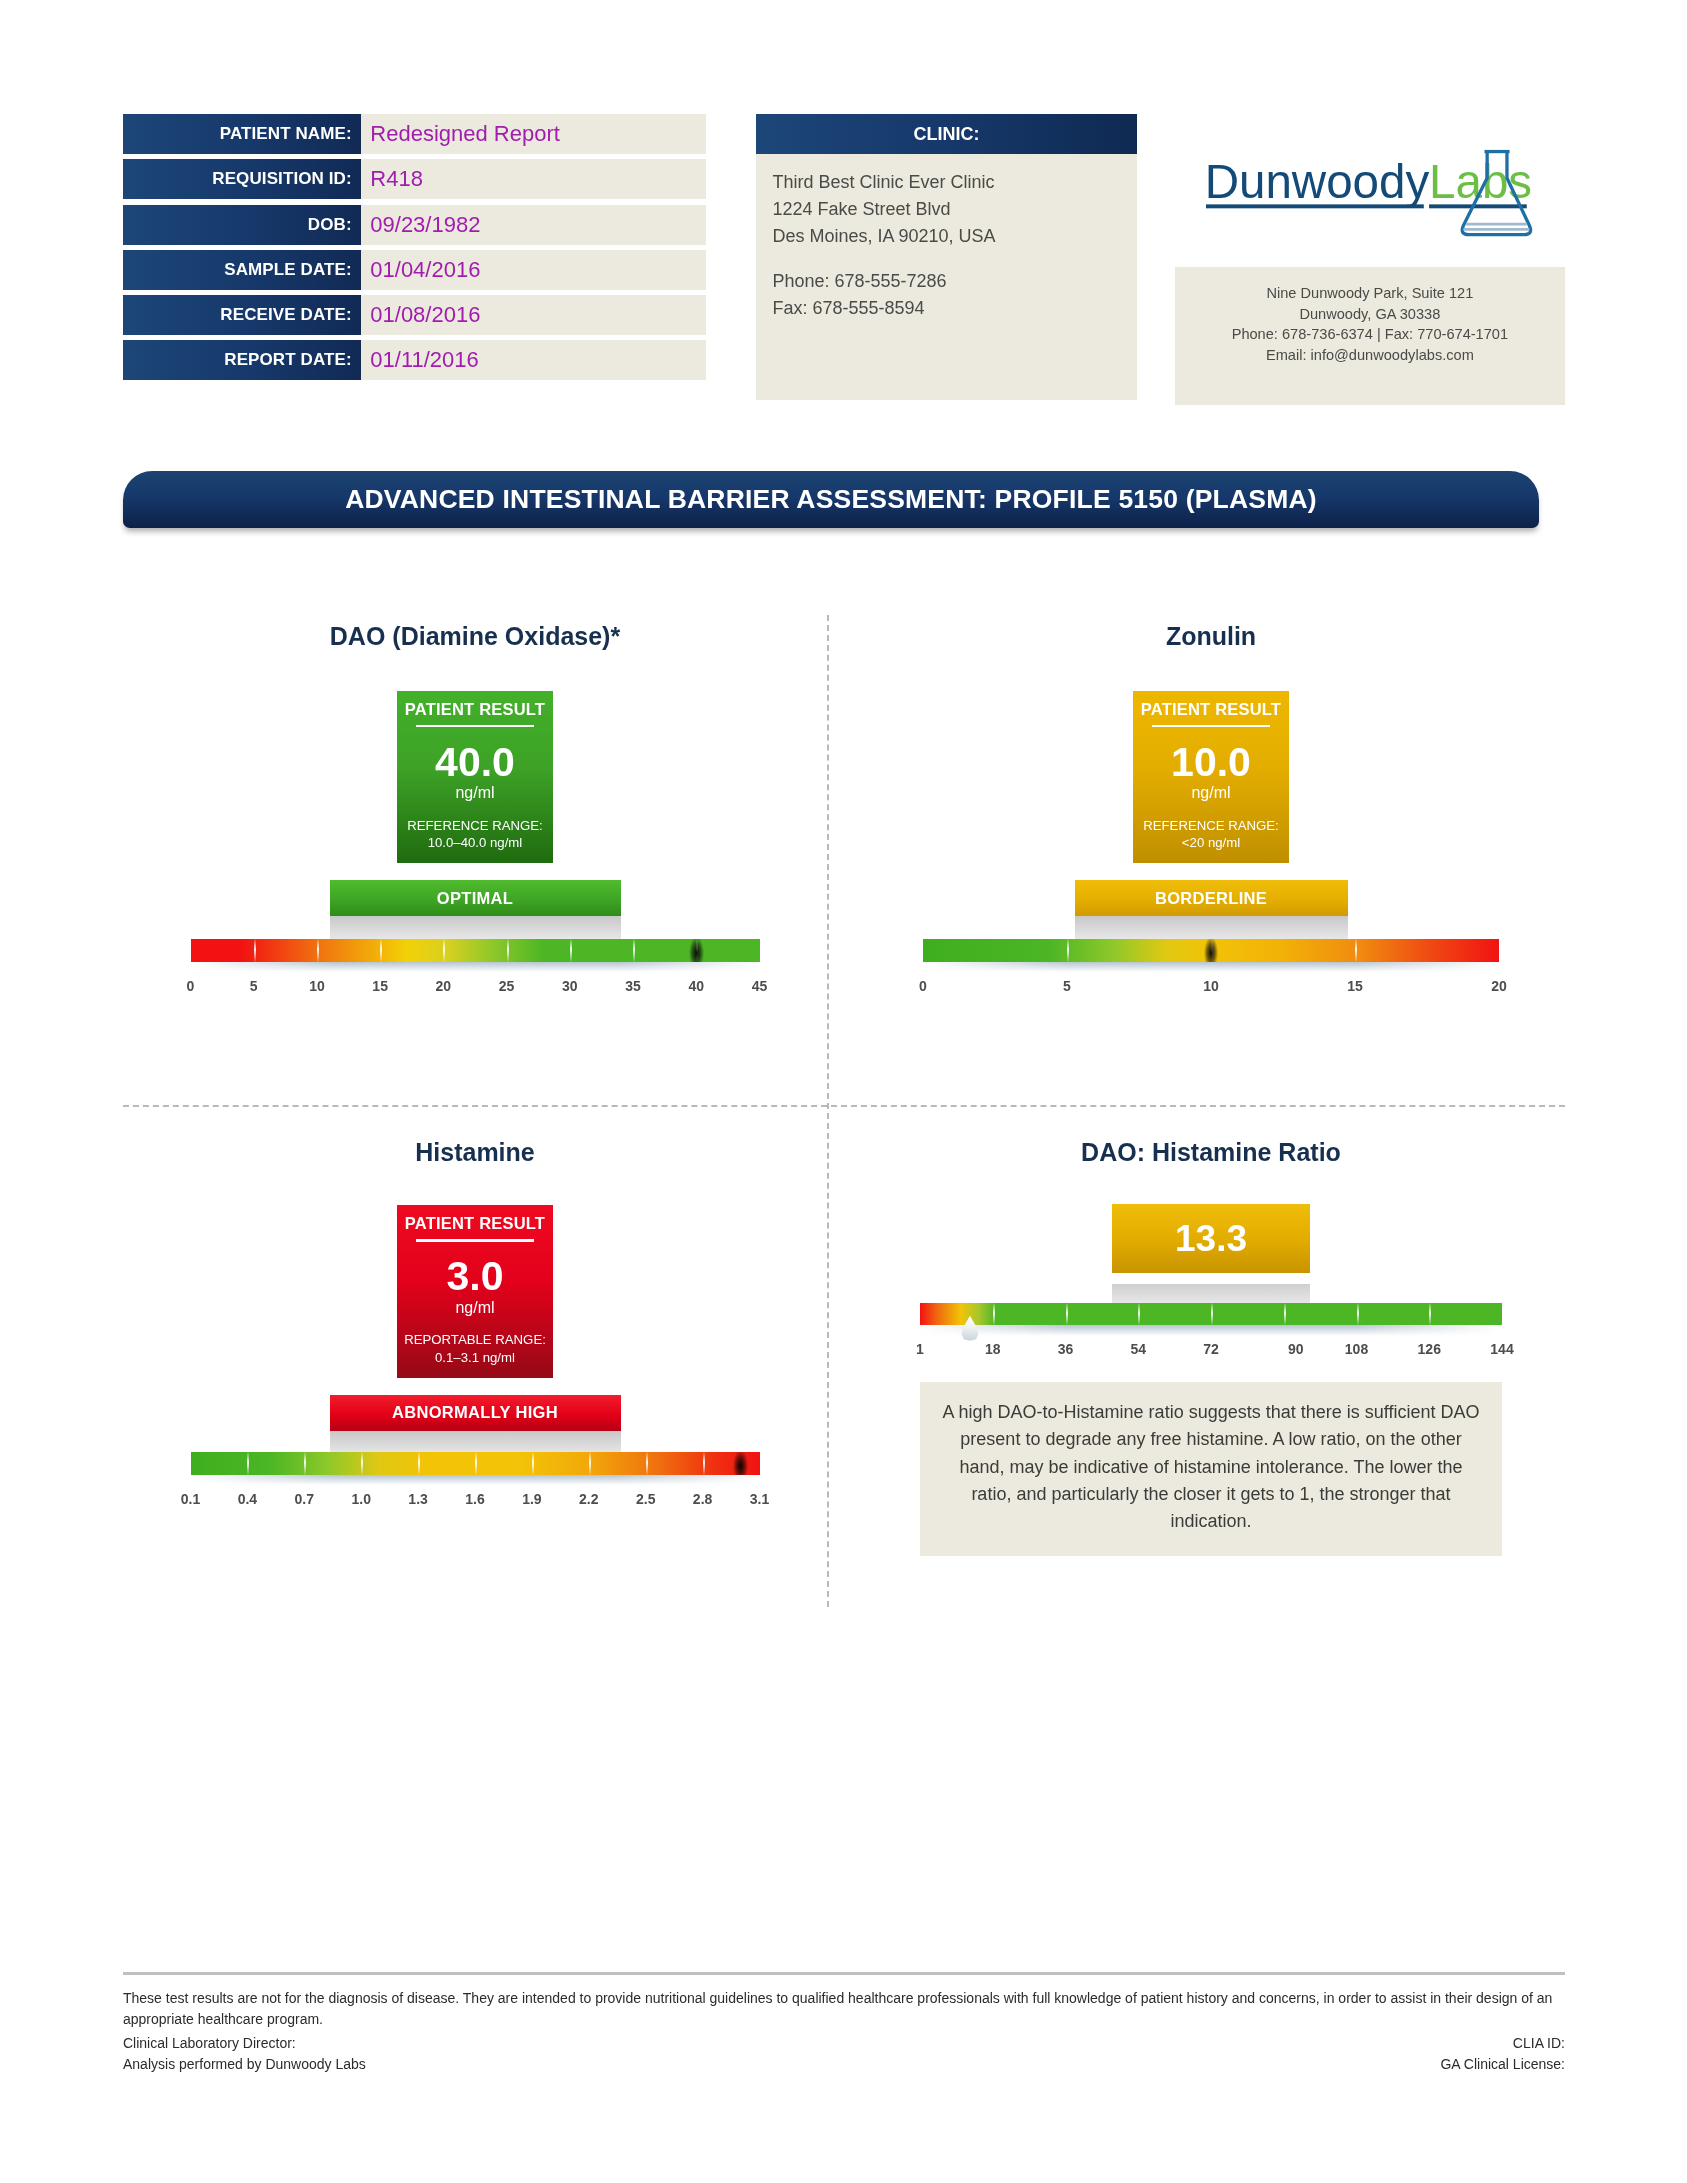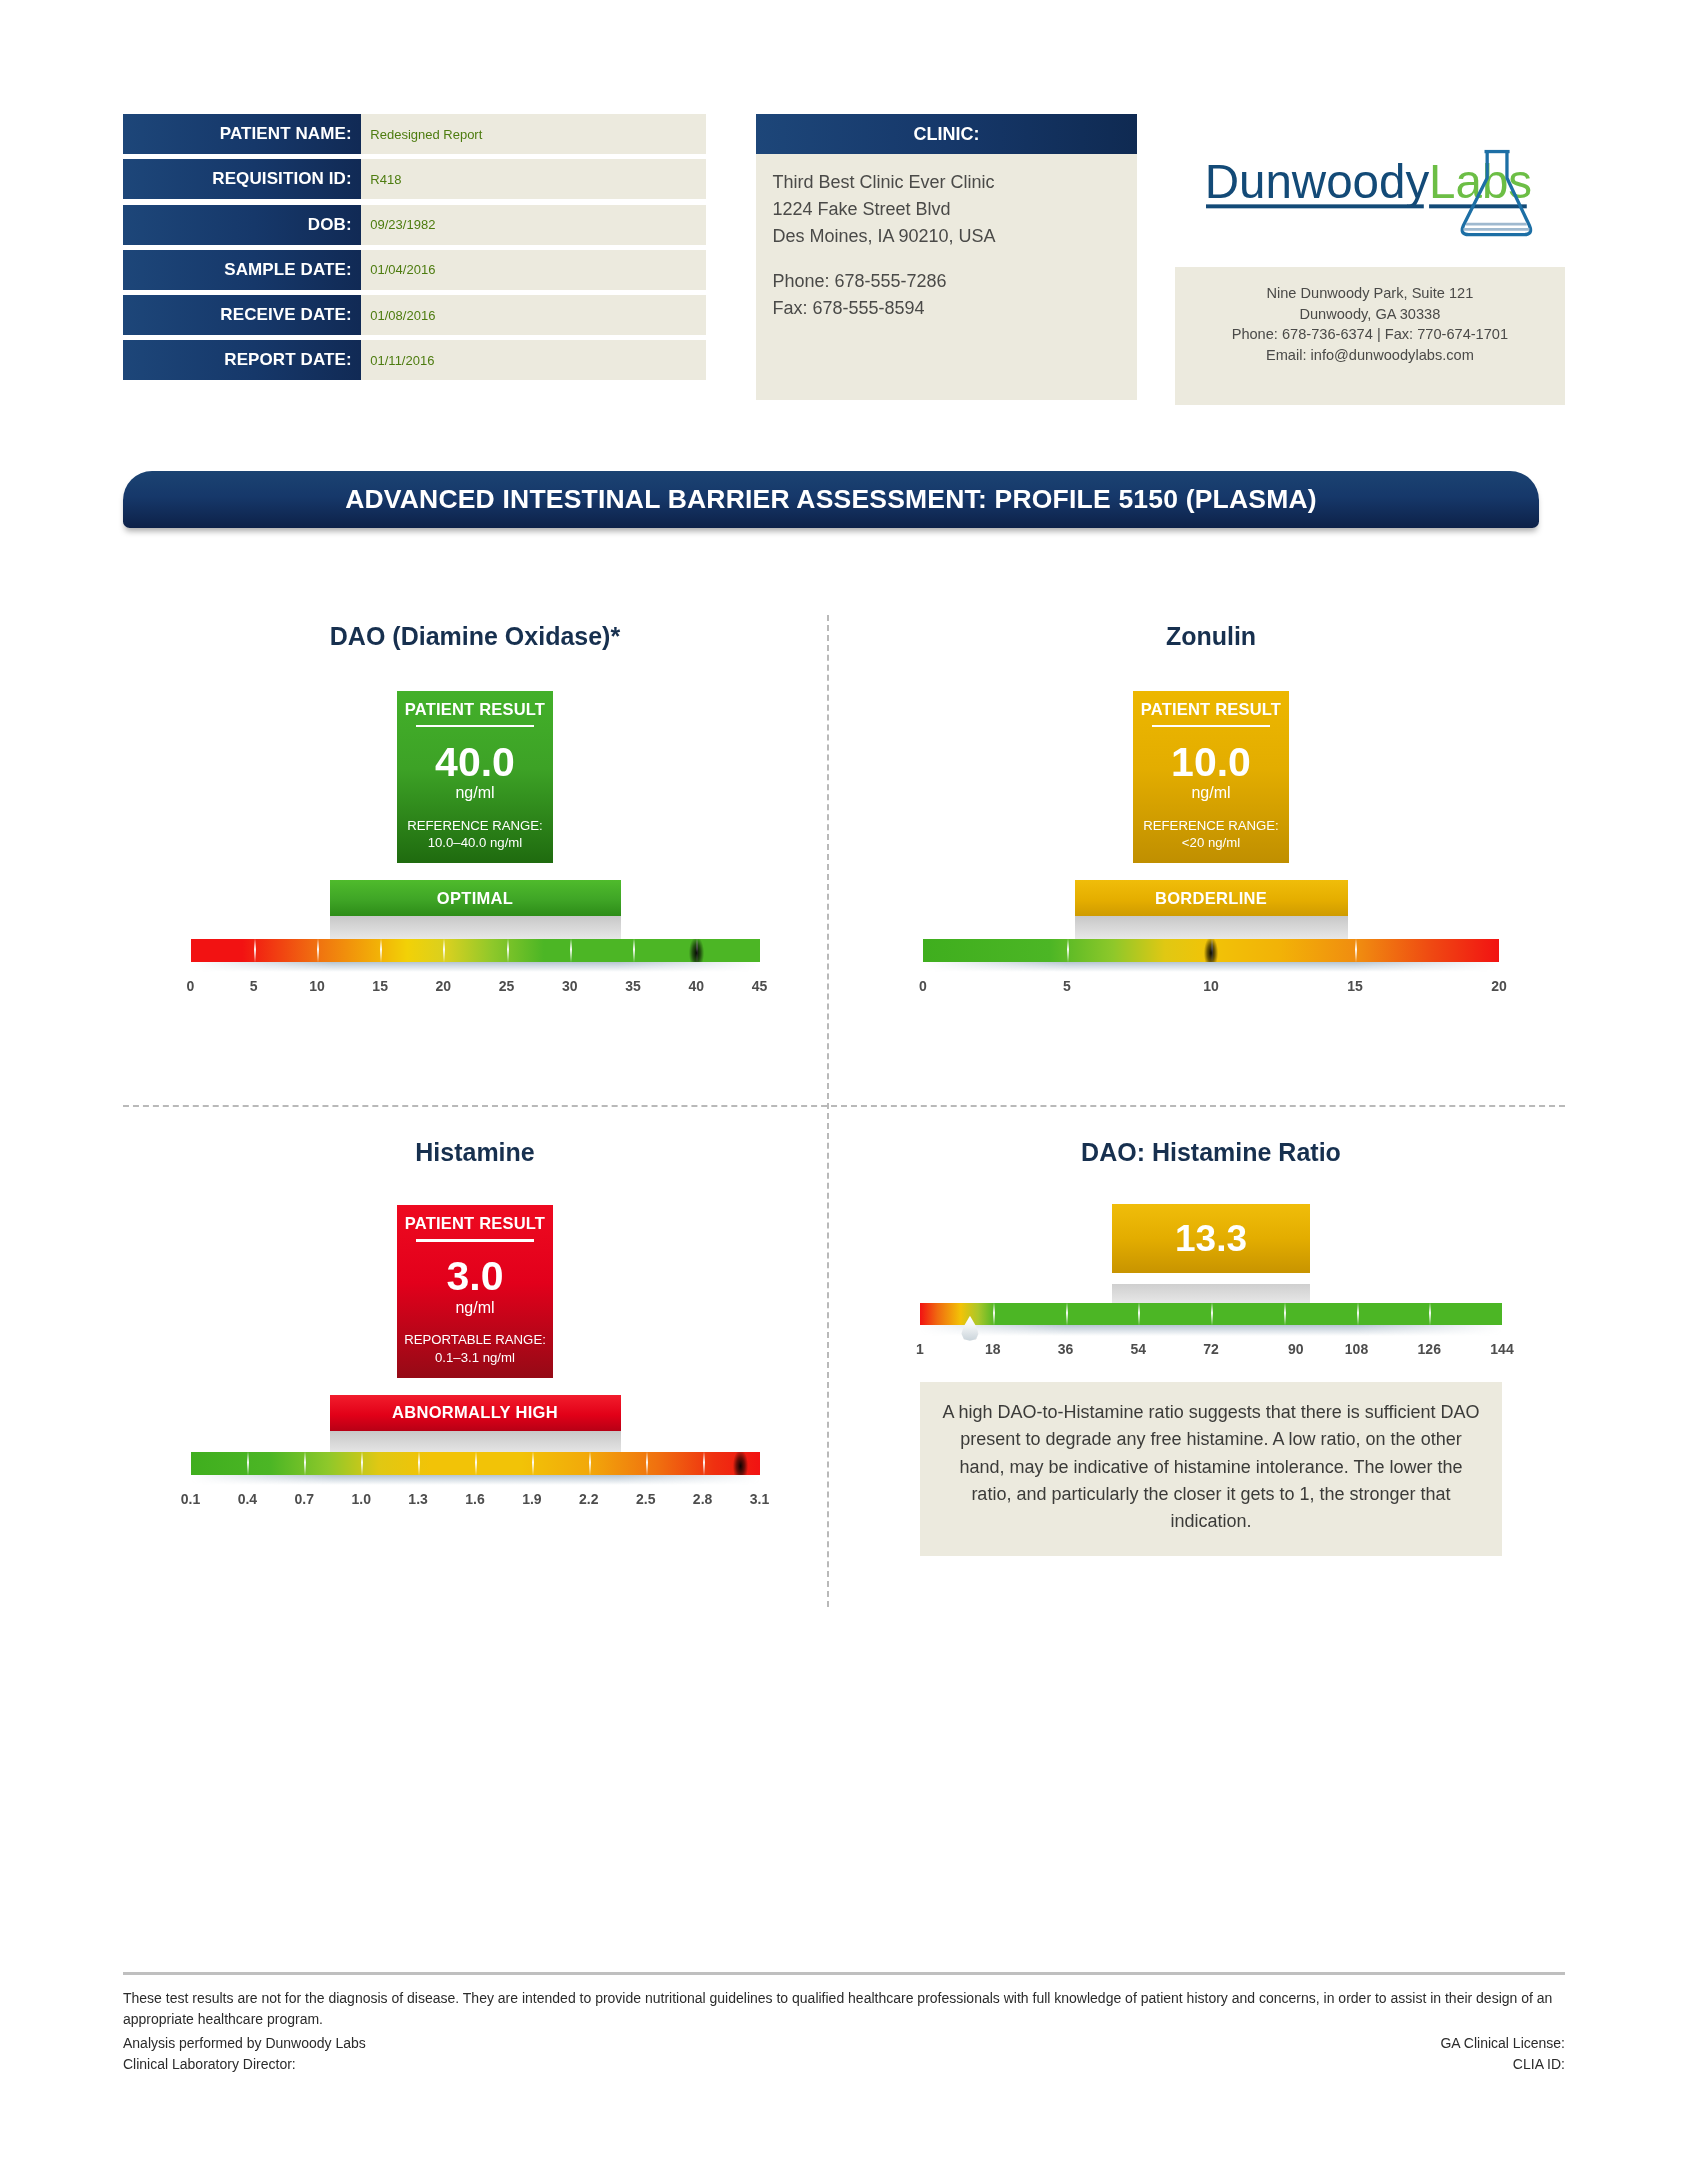--- a/index.html
+++ b/index.html
@@ -22,23 +22,23 @@
   .patient-table { width: 589px; display: flex; flex-direction: column; gap: 5.3px; }
   .prow { display: flex; height: 40px; }
   .plabel {
     width: 238px;
     background: linear-gradient(to right, #1d4679 0%, #16386a 55%, #112a55 100%);
     color: #fff; font-weight: bold; font-size: 17px;
     display: flex; align-items: center; justify-content: flex-end;
     padding-right: 9.3px; letter-spacing: 0.1px;
   }
   .pvalue {
-    flex: 1; background: #eceade; color: #4d7c0f;
+    flex: 1; background: #eceade; color: #a21caf;
     display: flex; align-items: center; padding-left: 9.3px;
-    font-size: 13px; font-weight: 300;
+    font-size: 22px; font-weight: 300;
   }
 
   
   .clinic-col { width: 384px; margin-left: 50px; }
   .clinic-head {
     height: 40px;
     background: linear-gradient(to right, #1d4679 0%, #16386a 50%, #0f2a52 100%);
     color: #fff; font-weight: bold; font-size: 18px;
     display: flex; align-items: center; justify-content: center;
   }
@@ -396,23 +396,23 @@
       <div class="marker-drop" style="left: 8.6%;"></div>
         </div>
       <div class="note-box" style="width:582px;margin:14.6px auto 0 auto;text-align:center;">A high DAO-to-Histamine ratio suggests that there is sufficient DAO present to degrade any free histamine. A low ratio, on the other hand, may be indicative of histamine intolerance. The lower the ratio, and particularly the closer it gets to 1, the stronger that indication.</div>
     </div>
   </div>
 
   <div class="footer">
     <div class="footer-rule"></div>
     <div class="footer-text">These test results are not for the diagnosis of disease. They are intended to provide nutritional guidelines to qualified healthcare professionals with full knowledge of patient history and concerns, in order to assist in their design of an appropriate healthcare program.</div>
     <div class="footer-row">
+      <span>Clinical Laboratory Director:</span>
+      <span>CLIA ID:</span>
+    </div>
+    <div class="footer-row">
       <span>Analysis performed by Dunwoody Labs</span>
       <span>GA Clinical License:</span>
     </div>
-    <div class="footer-row">
-      <span>Clinical Laboratory Director:</span>
-      <span>CLIA ID:</span>
-    </div>
   </div>
 
 </div>
 
 
 </body></html>

